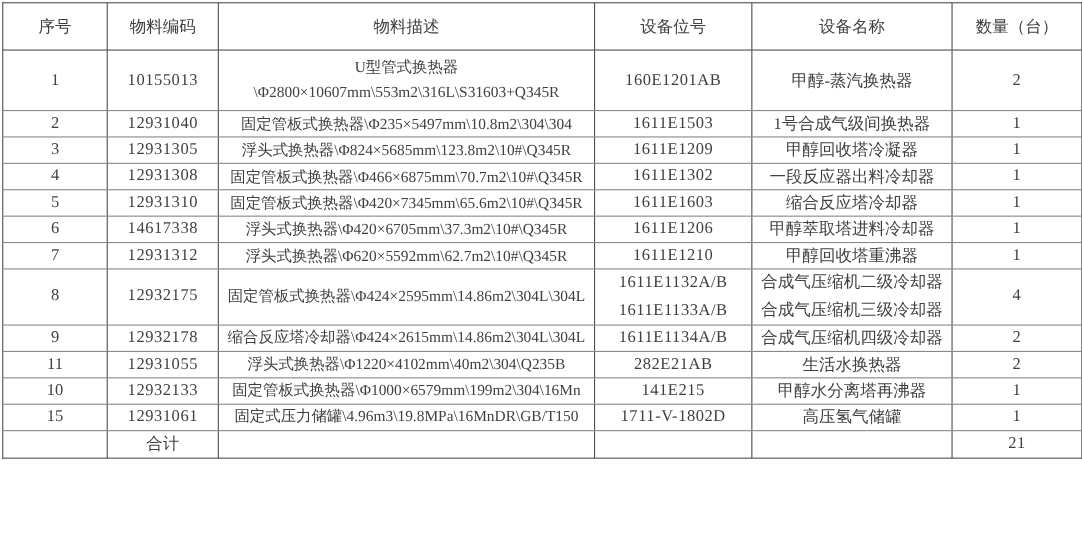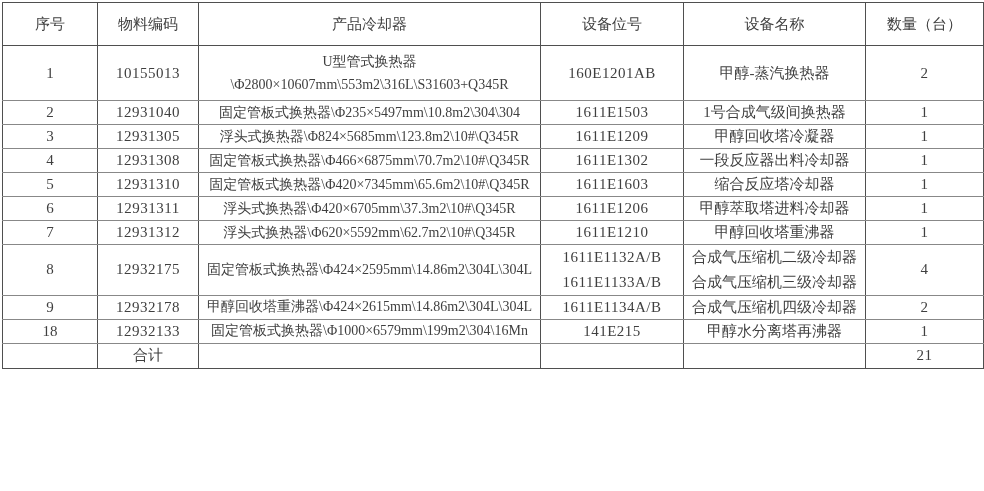--- a/index.html
+++ b/index.html
@@ -52,21 +52,21 @@
     <col style="width:101px">
     <col style="width:342px">
     <col style="width:143px">
     <col style="width:182px">
     <col style="width:118px">
   </colgroup>
   <thead>
     <tr>
       <th>序号</th>
       <th>物料编码</th>
-      <th>产品冷却器</th>
+      <th>物料描述</th>
       <th>设备位号</th>
       <th>设备名称</th>
       <th>数量（台）</th>
     </tr>
   </thead>
   <tbody id="table-body">
       <tr class="row-xl">
         <td class="cell-serial">1</td>
         <td class="cell-code">10155013</td>
         <td class="cell-desc">
@@ -104,21 +104,21 @@
       <tr class="row-sm">
         <td class="cell-serial">5</td>
         <td class="cell-code">12931310</td>
         <td class="cell-desc">固定管板式换热器\Φ420×7345mm\65.6m2\10#\Q345R</td>
         <td class="cell-tag">1611E1603</td>
         <td class="cell-name">缩合反应塔冷却器</td>
         <td class="cell-qty">1</td>
       </tr>
       <tr class="row-sm">
         <td class="cell-serial">6</td>
-        <td class="cell-code">12931311</td>
+        <td class="cell-code">14617338</td>
         <td class="cell-desc">浮头式换热器\Φ420×6705mm\37.3m2\10#\Q345R</td>
         <td class="cell-tag">1611E1206</td>
         <td class="cell-name">甲醇萃取塔进料冷却器</td>
         <td class="cell-qty">1</td>
       </tr>
       <tr class="row-sm">
         <td class="cell-serial">7</td>
         <td class="cell-code">12931312</td>
         <td class="cell-desc">浮头式换热器\Φ620×5592mm\62.7m2\10#\Q345R</td>
         <td class="cell-tag">1611E1210</td>
@@ -135,31 +135,47 @@
         </td>
         <td class="cell-name">
           <div>合成气压缩机二级冷却器</div>
           <div>合成气压缩机三级冷却器</div>
         </td>
         <td class="cell-qty">4</td>
       </tr>
       <tr class="row-sm">
         <td class="cell-serial">9</td>
         <td class="cell-code">12932178</td>
-        <td class="cell-desc">甲醇回收塔重沸器\Φ424×2615mm\14.86m2\304L\304L</td>
+        <td class="cell-desc">缩合反应塔冷却器\Φ424×2615mm\14.86m2\304L\304L</td>
         <td class="cell-tag">1611E1134A/B</td>
         <td class="cell-name">合成气压缩机四级冷却器</td>
         <td class="cell-qty">2</td>
       </tr>
       <tr class="row-sm">
-        <td class="cell-serial">18</td>
+        <td class="cell-serial">11</td>
+        <td class="cell-code">12931055</td>
+        <td class="cell-desc">浮头式换热器\Φ1220×4102mm\40m2\304\Q235B</td>
+        <td class="cell-tag">282E21AB</td>
+        <td class="cell-name">生活水换热器</td>
+        <td class="cell-qty">2</td>
+      </tr>
+      <tr class="row-sm">
+        <td class="cell-serial">10</td>
         <td class="cell-code">12932133</td>
         <td class="cell-desc">固定管板式换热器\Φ1000×6579mm\199m2\304\16Mn</td>
         <td class="cell-tag">141E215</td>
         <td class="cell-name">甲醇水分离塔再沸器</td>
+        <td class="cell-qty">1</td>
+      </tr>
+      <tr class="row-sm">
+        <td class="cell-serial">15</td>
+        <td class="cell-code">12931061</td>
+        <td class="cell-desc">固定式压力储罐\4.96m3\19.8MPa\16MnDR\GB/T150</td>
+        <td class="cell-tag">1711-V-1802D</td>
+        <td class="cell-name">高压氢气储罐</td>
         <td class="cell-qty">1</td>
       </tr>
     </tbody>
   <tfoot>
     <tr>
       <td></td>
       <td>合计</td>
       <td></td>
       <td></td>
       <td></td>

